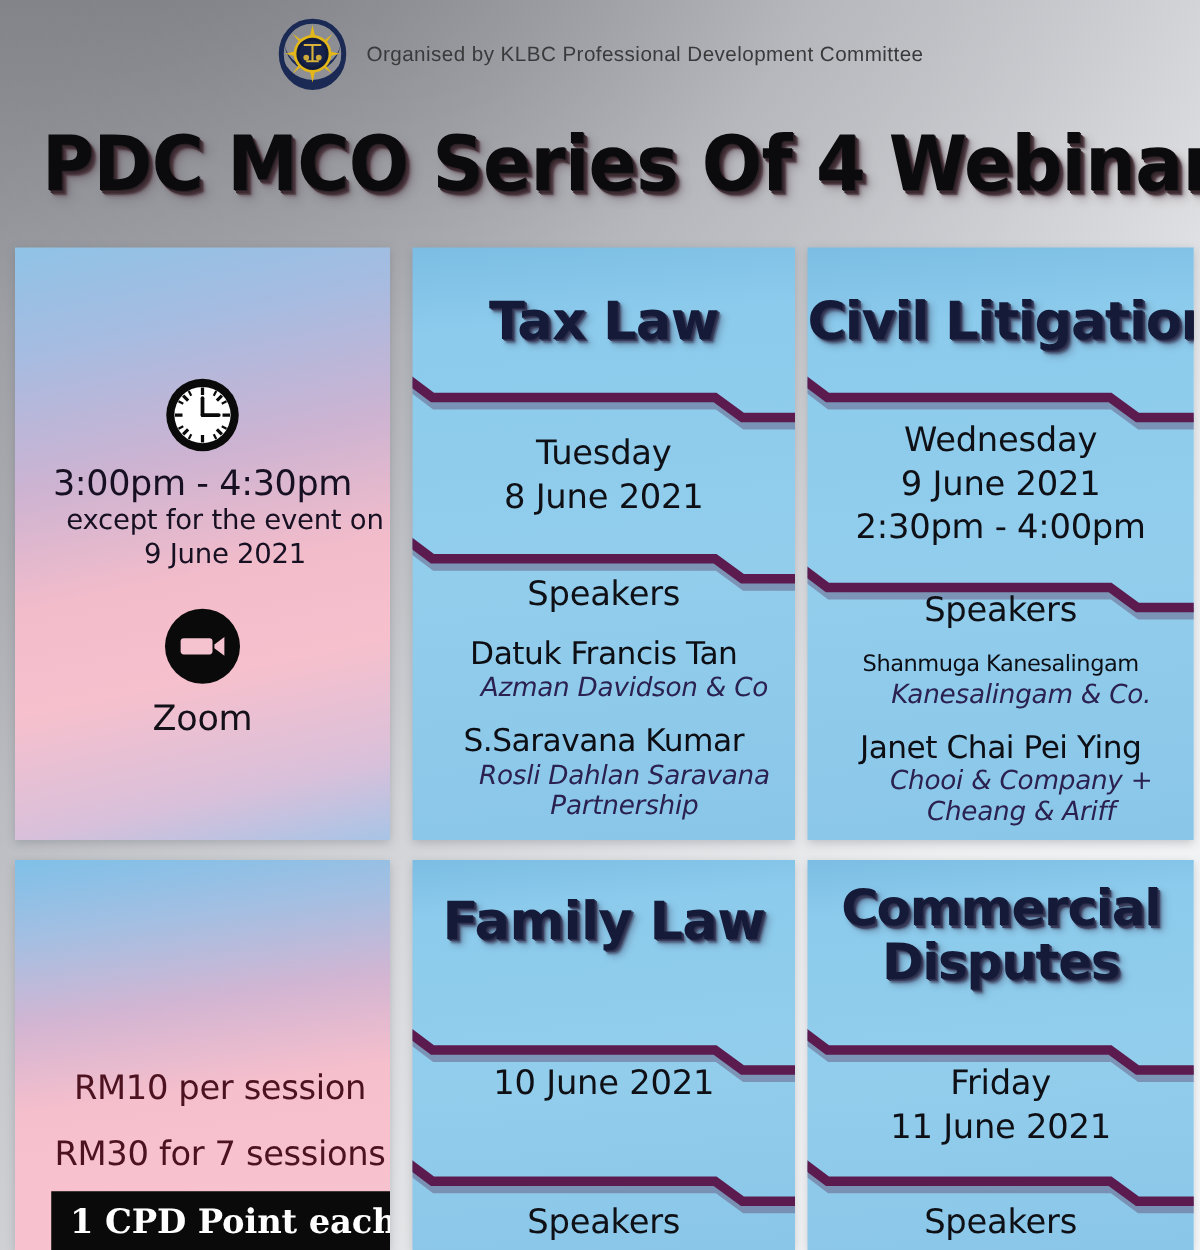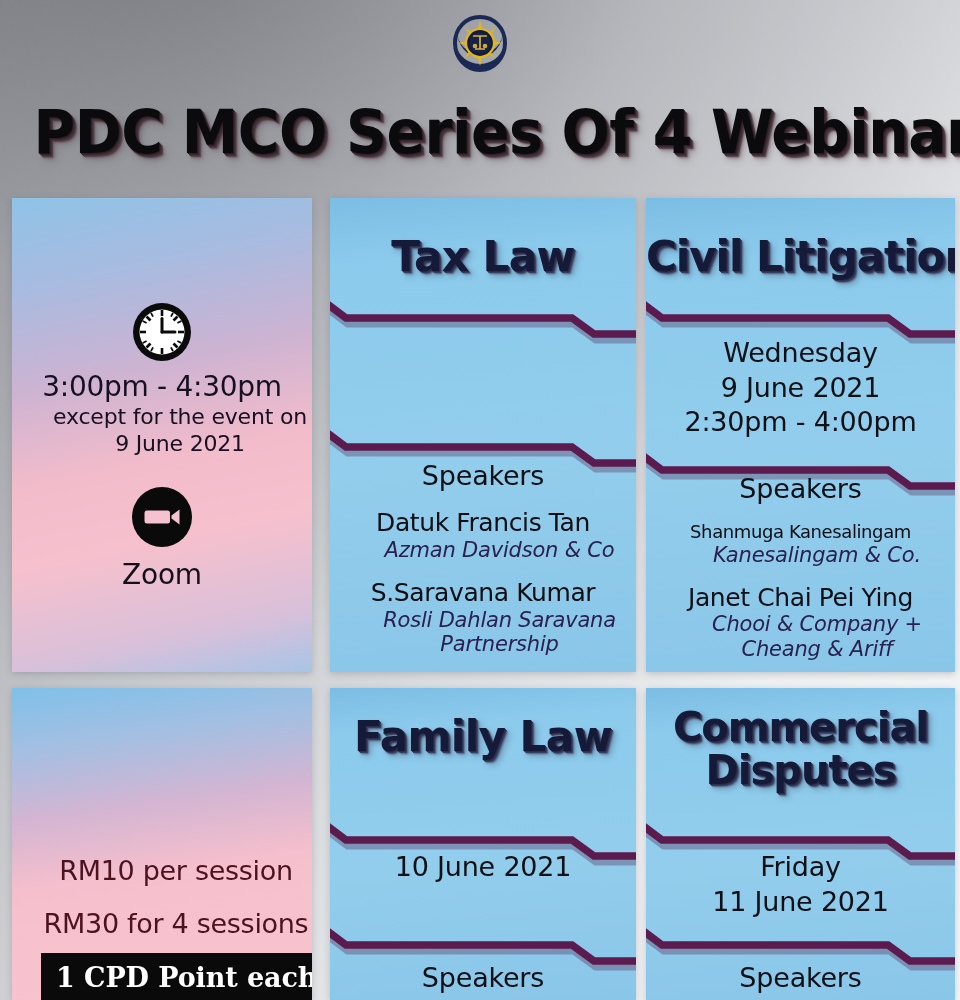--- a/index.html
+++ b/index.html
@@ -261,20 +261,21 @@
           <polygon points="45,14 36,27 29,31 33,24"></polygon>
           <polygon points="13,46 22,33 29,29 25,36"></polygon>
         </g>
         <circle cx="29" cy="30" r="14" fill="#121c3a" stroke="#e3b719" stroke-width="2.2"></circle>
         <circle cx="29" cy="30" r="10.5" fill="#16224a"></circle>
         <path d="M22 23 h14 M29 23 v13 M24 36 h10" stroke="#d8b23a" stroke-width="1.7" fill="none"></path>
         <circle cx="24" cy="33" r="2.3" fill="#cfa93a"></circle>
         <circle cx="34" cy="33" r="2.3" fill="#cfa93a"></circle>
       </svg>
     </div>
+    <div class="organiser">Organised by KLBC Professional Development Committee</div>
   </div>
 
   <div class="main-title">PDC MCO Series Of 4 Webinars</div>
 
   <div class="grid">
 
     <div class="panel info-panel-top p-r1c1">
       <div class="icon-clock">
         <svg viewBox="0 0 62 62" xmlns="http://www.w3.org/2000/svg">
           <circle cx="31" cy="31" r="29" fill="#0a0a0a"></circle>
@@ -324,20 +325,24 @@
     <div class="panel topic-panel p-r1c2">
       <div class="topic-title t-tax">Tax Law</div>
 
       <div class="divider" style="top:96px">
         <svg viewBox="0 0 322 46" preserveAspectRatio="none" xmlns="http://www.w3.org/2000/svg">
           <path d="M0 6 L24 24 L250 24 L272 40 L322 40" fill="none" stroke="#4a1038" stroke-width="9" stroke-opacity="0.30" transform="translate(2,5)"></path>
           <path d="M0 6 L24 24 L250 24 L272 40 L322 40" fill="none" stroke="#5c1b4e" stroke-width="7.5" stroke-linecap="square"></path>
         </svg>
       </div>
 
+      <div class="block" style="top:148px">
+        <div class="date-line">Tuesday</div>
+        <div class="date-line">8 June 2021</div>
+      </div>
 
       <div class="divider" style="top:225px">
         <svg viewBox="0 0 322 46" preserveAspectRatio="none" xmlns="http://www.w3.org/2000/svg">
           <path d="M0 6 L24 24 L250 24 L272 40 L322 40" fill="none" stroke="#4a1038" stroke-width="9" stroke-opacity="0.30" transform="translate(2,5)"></path>
           <path d="M0 6 L24 24 L250 24 L272 40 L322 40" fill="none" stroke="#5c1b4e" stroke-width="7.5" stroke-linecap="square"></path>
         </svg>
       </div>
 
       <div class="block" style="top:262px">
         <div class="speakers-label">Speakers</div>
@@ -380,21 +385,21 @@
         <div class="speaker-firm">Kanesalingam &amp; Co.</div>
         <div class="speaker-gap"></div>
         <div class="speaker-name">Janet Chai Pei Ying</div>
         <div class="speaker-firm" style="padding:0 32px">Chooi &amp; Company + Cheang &amp; Ariff</div>
       </div>
     </div>
 
     <div class="panel info-panel-bottom p-r2c1">
       <div class="price-block">
         <div class="price-line">RM10 per session</div>
-        <div class="price-line">RM30 for 4 sessions</div>
+        <div class="price-line">RM30 for 7 sessions</div>
       </div>
       <div class="cpd-badge">1 CPD Point each</div>
     </div>
 
     <div class="panel topic-panel p-r2c2">
       <div class="topic-title t-fam">Family Law</div>
 
       <div class="divider" style="top:128px">
         <svg viewBox="0 0 322 46" preserveAspectRatio="none" xmlns="http://www.w3.org/2000/svg">
           <path d="M0 6 L24 24 L250 24 L272 40 L322 40" fill="none" stroke="#4a1038" stroke-width="9" stroke-opacity="0.30" transform="translate(2,5)"></path>

